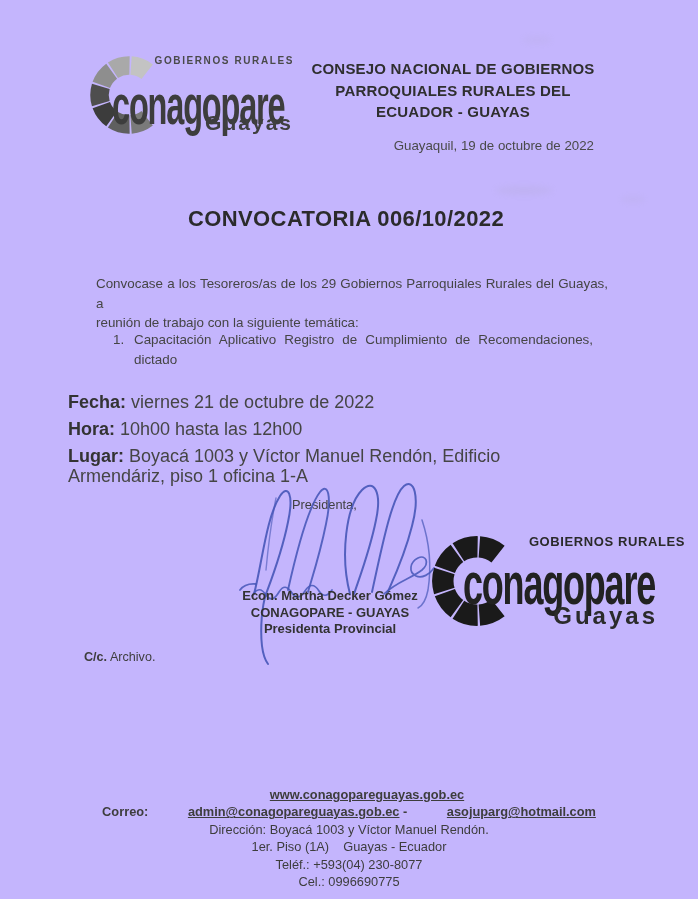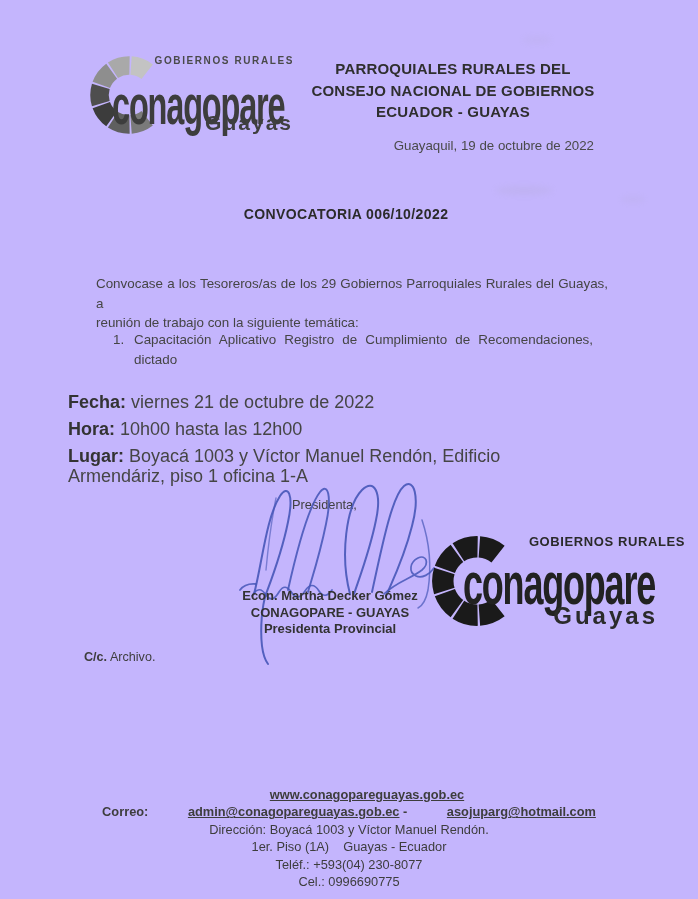--- a/index.html
+++ b/index.html
@@ -46,21 +46,21 @@
   }
   .date-line {
     right: 104px; top: 138px;
     font-size: 13.3px; color: #4a4a4a;
   }
 
   
   .doc-title {
     left: 0; top: 206px; width: 692px;
     text-align: center;
-    font-size: 14px; font-weight: bold; letter-spacing: 0.4px;
+    font-size: 22px; font-weight: bold; letter-spacing: 0.4px;
     color: #2b2b2b;
   }
   .intro { left: 96px; top: 274px; width: 512px; font-size: 13.4px; line-height: 19.5px; }
   .intro .just { text-align: justify; text-align-last: justify; }
   .agenda { left: 113px; top: 330px; width: 480px; font-size: 13.4px; line-height: 19.5px; }
   .agenda-row { display: flex; }
   .agenda-num { width: 21px; flex: none; }
   .agenda-text .just { text-align: justify; text-align-last: justify; }
   .details { left: 68px; top: 393px; width: 512px; font-size: 18px; line-height: 19.5px; }
   .detail-line { margin-bottom: 7.5px; }
@@ -132,22 +132,22 @@
         <path d="M 31.76 78.10 A 33.5 33.5 0 0 0 50.58 83.49" stroke="#5f5f5f"></path>
         <path d="M 52.34 83.42 A 33.5 33.5 0 0 0 70.63 76.40" stroke="#7a7a7a"></path>
       </g>
     </svg>
     <div class="abs logo-toplabel">GOBIERNOS RURALES</div>
     <div class="abs logo-word">conagopare</div>
     <div class="abs logo-region">Guayas</div>
   </div>
 
   <div class="abs org-title">
+    <div>CONSEJO NACIONAL DE GOBIERNOS</div>
     <div>PARROQUIALES RURALES DEL</div>
-    <div>CONSEJO NACIONAL DE GOBIERNOS</div>
     <div>ECUADOR - GUAYAS</div>
   </div>
 
   <div class="abs date-line">Guayaquil, 19 de octubre de 2022</div>
 
   <div class="abs doc-title">CONVOCATORIA 006/10/2022</div>
 
   <div class="abs intro">
     <div class="just">Convocase a los Tesoreros/as de los 29 Gobiernos Parroquiales Rurales del Guayas, a</div>
     <div>reunión de trabajo con la siguiente temática:</div>

